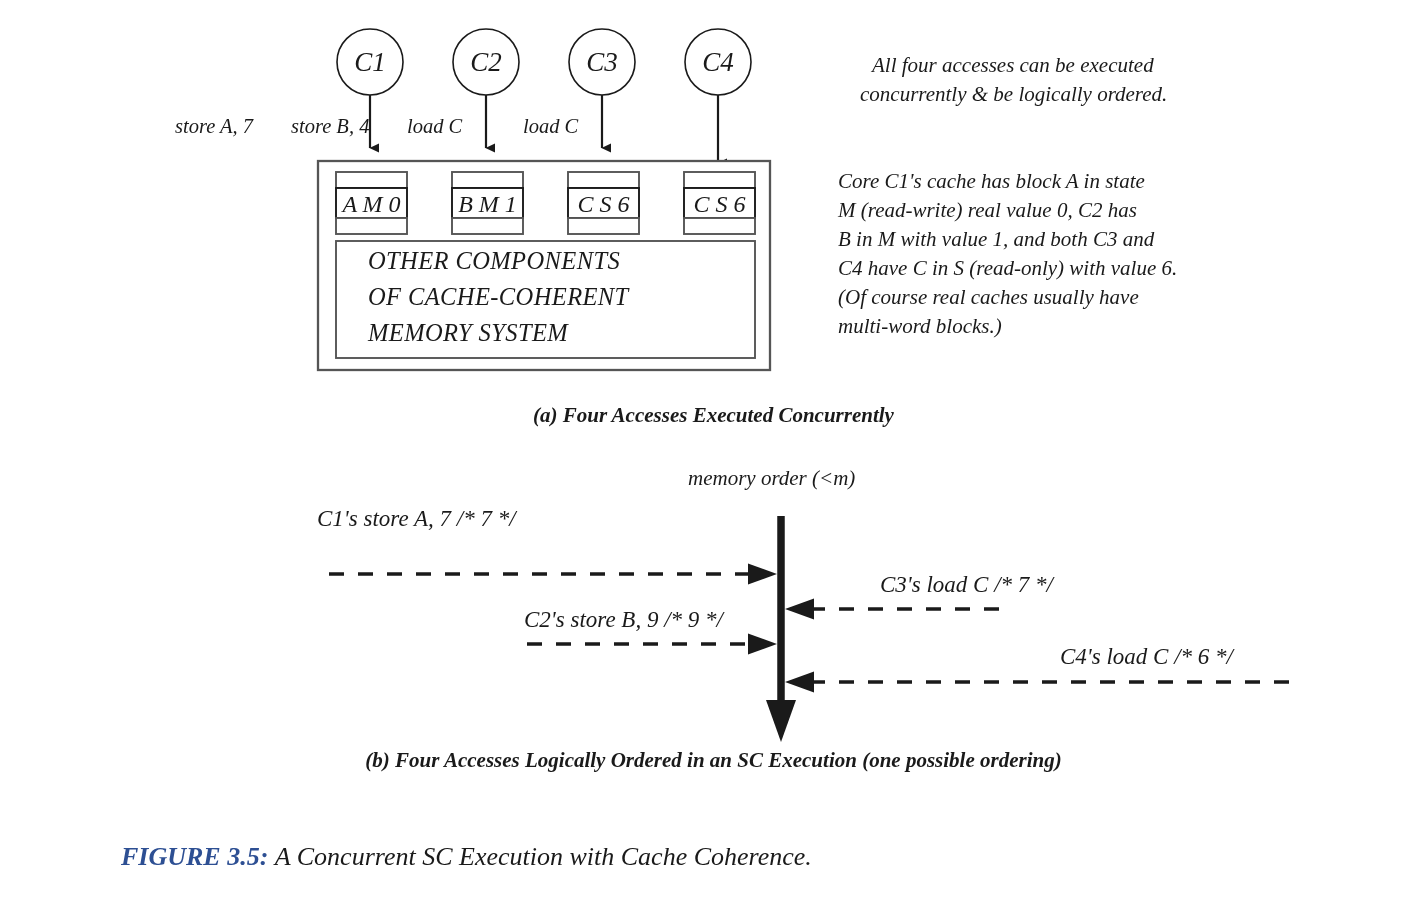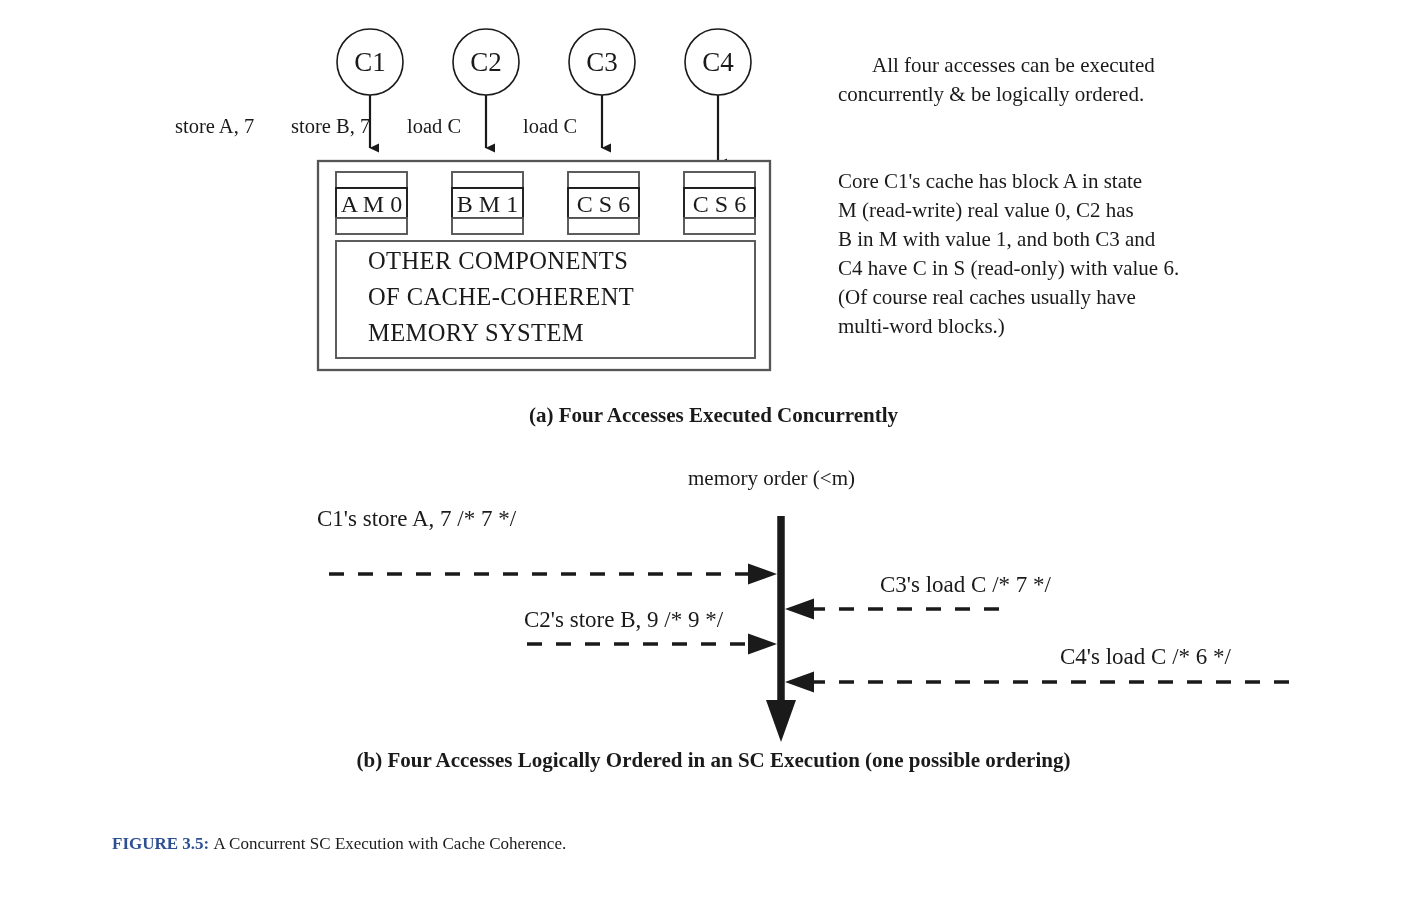--- a/index.html
+++ b/index.html
@@ -11,20 +11,21 @@
     width: 1427px;
     height: 897px;
     position: relative;
     font-family: "Liberation Serif", "DejaVu Serif", serif;
     color: #1a1a1a;
     overflow: hidden;
   }
   #figure-root {
     position: absolute;
     inset: 0;
+    font-style: italic;
   }
   .svg-layer {
     position: absolute;
     left: 0;
     top: 0;
     width: 1427px;
     height: 897px;
   }
   .txt {
     position: absolute;
@@ -63,21 +64,21 @@
     width: 100%;
     left: 0;
   }
   .mo-title {
     font-size: 21px;
   }
   .op-label {
     font-size: 23px;
   }
   .figure-caption {
-    font-size: 17px;
+    font-size: 26px;
   }
   .figure-caption .fig-num {
     font-weight: bold;
     color: #2d4f93;
   }
   .figure-caption .fig-desc {
     color: #1a1a1a;
   }
 </style>
 </head>
@@ -165,35 +166,35 @@
       </g>
     </g>
   </svg>
 
   <div class="txt core-label" style="left:340px; top:49px; width:60px;">C1</div>
   <div class="txt core-label" style="left:456px; top:49px; width:60px;">C2</div>
   <div class="txt core-label" style="left:572px; top:49px; width:60px;">C3</div>
   <div class="txt core-label" style="left:688px; top:49px; width:60px;">C4</div>
 
   <div class="txt access-label" style="left:175px; top:116px; width:188px;">store A, 7</div>
-  <div class="txt access-label" style="left:291px; top:116px; width:188px;">store B, 7</div>
+  <div class="txt access-label" style="left:291px; top:116px; width:188px;">store B, 4</div>
   <div class="txt access-label" style="left:407px; top:116px; width:188px;">load C</div>
   <div class="txt access-label" style="left:523px; top:116px; width:188px;">load C</div>
 
   <div class="txt cache-text" style="left:336px; top:192px; width:71px;">A M 0</div>
   <div class="txt cache-text" style="left:452px; top:192px; width:71px;">B M 1</div>
   <div class="txt cache-text" style="left:568px; top:192px; width:71px;">C S 6</div>
   <div class="txt cache-text" style="left:684px; top:192px; width:71px;">C S 6</div>
 
   <div class="txt memsys-line" style="left:368px; top:249px;">OTHER COMPONENTS</div>
   <div class="txt memsys-line" style="left:368px; top:285px;">OF CACHE-COHERENT</div>
   <div class="txt memsys-line" style="left:368px; top:321px;">MEMORY SYSTEM</div>
 
   <div class="txt annot" style="left:872px; top:51px;">All four accesses can be executed</div>
-  <div class="txt annot" style="left:838px; top:80px;">concurrently &amp; be logically ordered.</div>
+  <div class="txt annot" style="left:860px; top:80px;">concurrently &amp; be logically ordered.</div>
 
   <div class="txt annot" style="left:838px; top:167px;">Core C1's cache has block A in state</div>
   <div class="txt annot" style="left:838px; top:196px;">M (read-write) real value 0, C2 has</div>
   <div class="txt annot" style="left:838px; top:225px;">B in M with value 1, and both C3 and</div>
   <div class="txt annot" style="left:838px; top:254px;">C4 have C in S (read-only) with value 6.</div>
   <div class="txt annot" style="left:838px; top:283px;">(Of course real caches usually have</div>
   <div class="txt annot" style="left:838px; top:312px;">multi-word blocks.)</div>
 
   <div class="txt subcaption" style="top:405px;">(a) Four Accesses Executed Concurrently</div>
 

